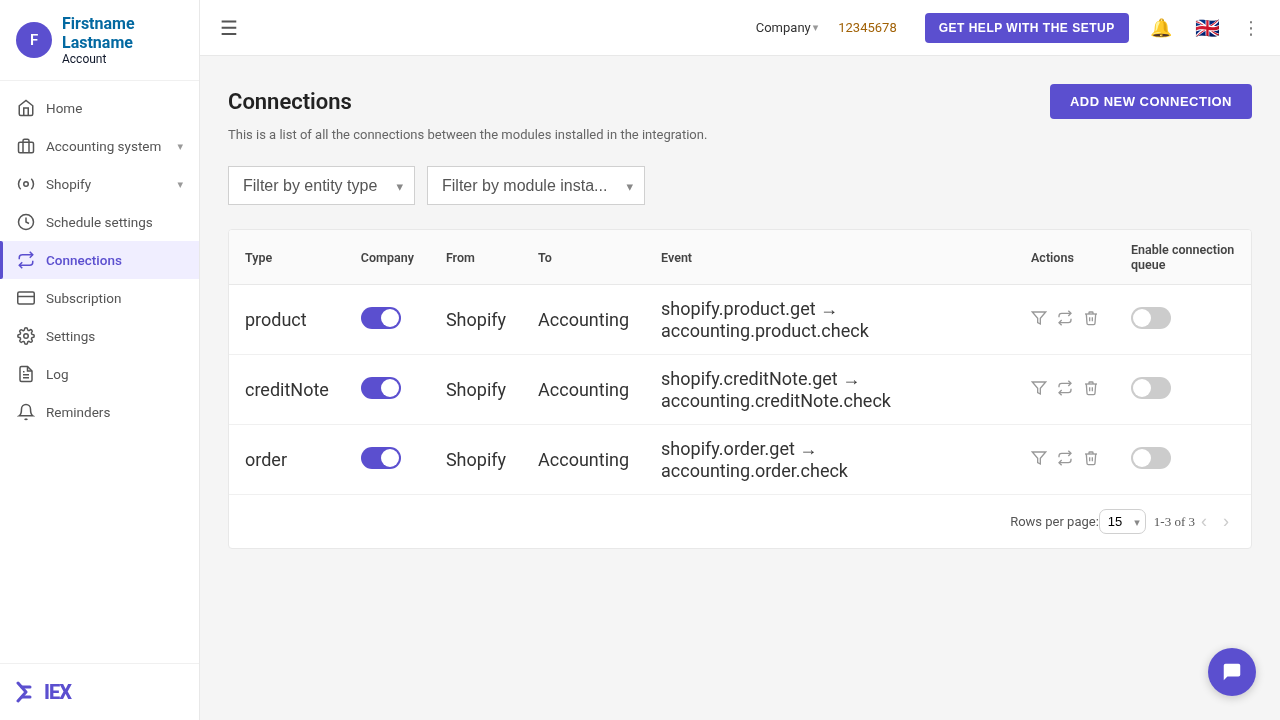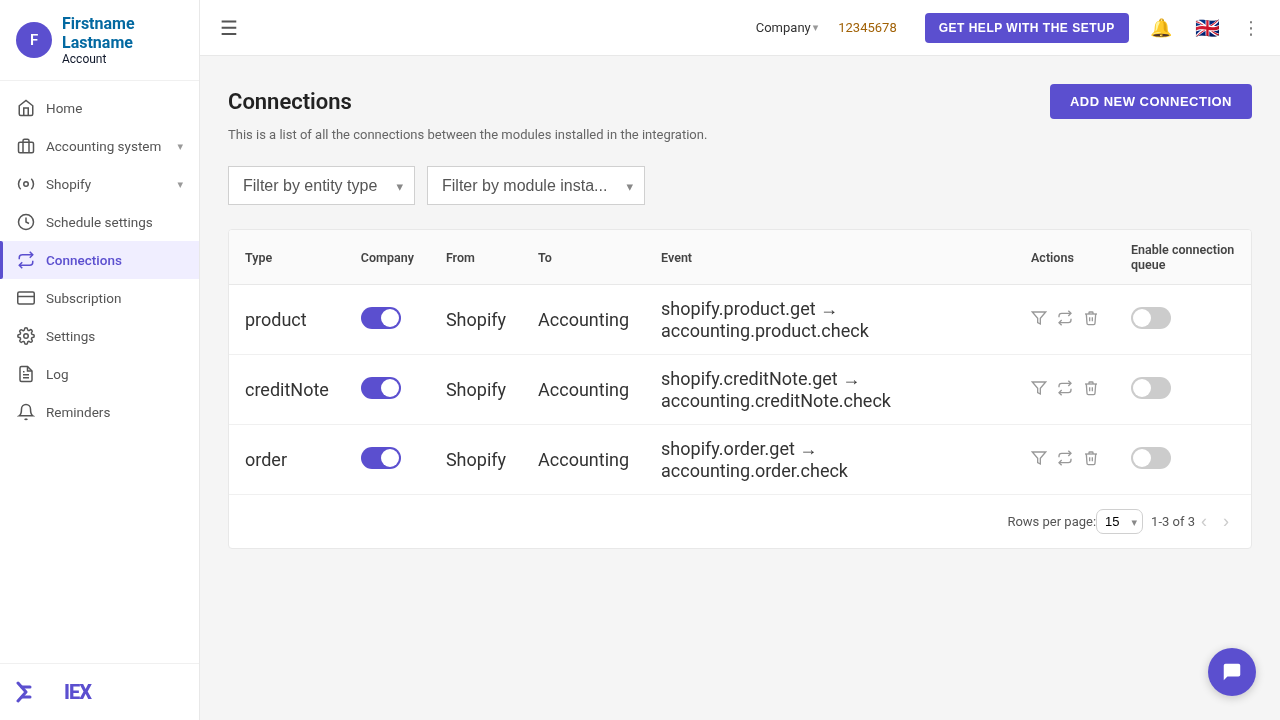--- a/index.html
+++ b/index.html
@@ -51,21 +51,21 @@
     }
     .nav-item.active { background: #f0eeff; color: #5b4fcf; font-weight: 500; }
     .nav-item .nav-icon { width: 20px; height: 20px; display: flex; align-items: center; justify-content: center; flex-shrink: 0; }
     .nav-item .chevron { margin-left: auto; font-size: 11px; color: #999; }
     .nav-item-label { flex: 1; }
 
     .sidebar-logo {
       padding: 16px;
       border-top: 1px solid #f0f0f0;
     }
-    .logo-text { font-size: 22px; font-weight: 700; color: #5b4fcf; display: flex; align-items: center; gap: 20px; }
+    .logo-text { font-size: 22px; font-weight: 700; color: #5b4fcf; display: flex; align-items: center; gap: 0; }
 
     
     .main { flex: 1; display: flex; flex-direction: column; overflow: hidden; }
 
     
     .topbar {
       background: #fff;
       border-bottom: 1px solid #e8e8e8;
       display: flex;
       align-items: center;
@@ -233,21 +233,21 @@
     .rows-select-wrapper::after {
       content: '▾';
       position: absolute;
       right: 6px;
       top: 50%;
       transform: translateY(-50%);
       color: #888;
       font-size: 11px;
       pointer-events: none;
     }
-    .page-info { margin-left: 8px; color: #555; }
+    .page-info { margin-left: 8px; color: #555; font-family: Liberation Serif, serif; }
     .page-nav { display: flex; gap: 4px; }
     .page-nav-btn {
       border: none;
       background: none;
       cursor: pointer;
       font-size: 18px;
       color: #999;
       padding: 2px 6px;
       border-radius: 3px;
     }

